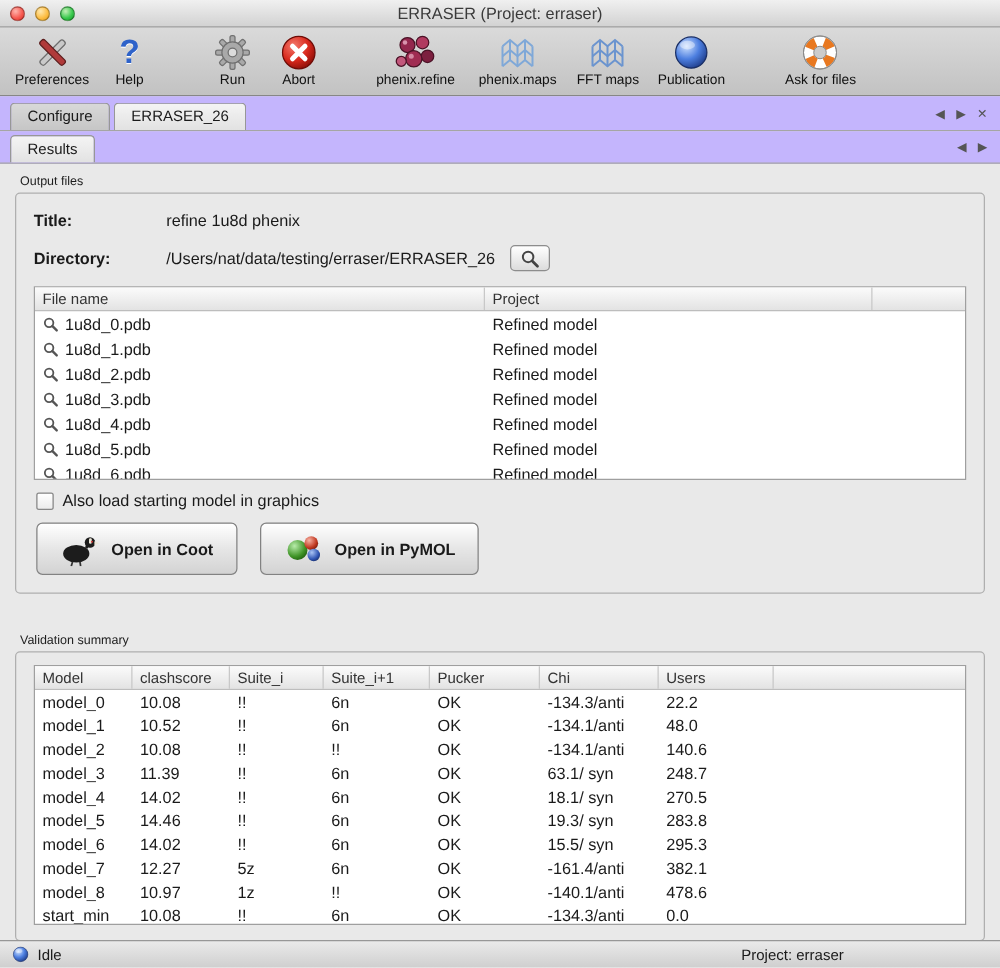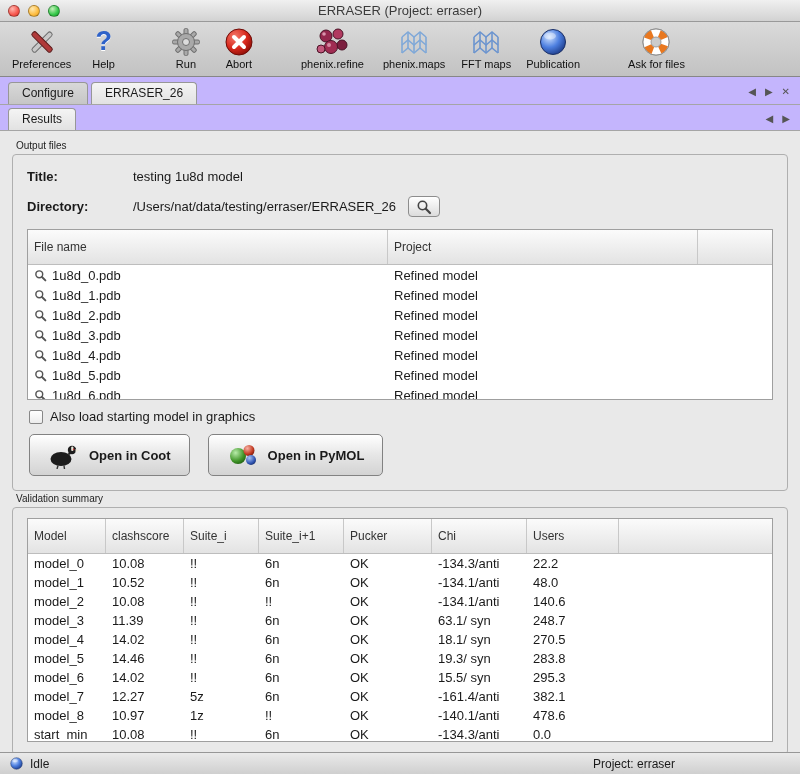--- a/index.html
+++ b/index.html
@@ -72,21 +72,21 @@
   .fieldvalue { font-size: 13px; }
   .iconbtn {
     margin-left: 12px; width: 32px; height: 21px;
     border: 1px solid #8d8d8d; border-radius: 4px;
     background: linear-gradient(#ffffff, #dcdcdc);
     display: flex; align-items: center; justify-content: center;
   }
   
   .table { border: 1px solid #9f9f9f; background: #fff; }
   .thead {
-    display: flex; height: 35px;
+    display: flex; height: 19px;
     background: linear-gradient(#fbfbfb, #e3e3e3);
     border-bottom: 1px solid #bdbdbd;
     font-size: 12px; color: #333;
   }
   .th { padding: 2px 6px; border-right: 1px solid #c8c8c8; display: flex; align-items: center; overflow: hidden; white-space: nowrap; }
   .tbody { overflow: hidden; }
   .trow { display: flex; height: 20px; align-items: center; font-size: 13px; }
   .td { padding: 0 6px; overflow: hidden; white-space: nowrap; display: flex; align-items: center; gap: 5px; }
   .ftable .c0 { width: 360px; }
   .ftable .c1 { width: 310px; }
@@ -285,21 +285,21 @@
   </div>
 </div>
 
 <div class="content">
 
   <div class="grouplabel">Output files</div>
   <div class="groupbox">
 
     <div class="fieldrow">
       <span class="fieldlabel">Title:</span>
-      <span class="fieldvalue">testing 1u8d model</span>
+      <span class="fieldvalue">refine 1u8d phenix</span>
     </div>
 
     <div class="fieldrow">
       <span class="fieldlabel">Directory:</span>
       <span class="fieldvalue">/Users/nat/data/testing/erraser/ERRASER_26</span>
       <span class="iconbtn">
         <svg width="16" height="16" viewBox="0 0 16 16">
           <circle cx="6.5" cy="6.5" r="4.2" fill="none" stroke="#444" stroke-width="1.6"></circle>
           <line x1="9.8" y1="9.8" x2="14" y2="14" stroke="#444" stroke-width="2.2" stroke-linecap="round"></line>
         </svg>
@@ -433,21 +433,21 @@
           </defs>
           <circle cx="11" cy="14" r="8" fill="url(#pgg)"></circle>
           <circle cx="22" cy="8.5" r="5.5" fill="url(#prg)"></circle>
           <circle cx="24" cy="18" r="5" fill="url(#pbg2)"></circle>
         </svg>
         <span>Open in PyMOL</span>
       </div>
     </div>
   </div>
 
-  <div class="grouplabel" style="margin-top:2px">Validation summary</div>
+  <div class="grouplabel" style="margin-top:32px">Validation summary</div>
   <div class="groupbox" style="padding:10px 14px 12px">
     <div class="table vtable">
       <div class="thead">
         <div class="th v0">Model</div>
         <div class="th v1">clashscore</div>
         <div class="th v2">Suite_i</div>
         <div class="th v3">Suite_i+1</div>
         <div class="th v4">Pucker</div>
         <div class="th v5">Chi</div>
         <div class="th v6">Users</div>

